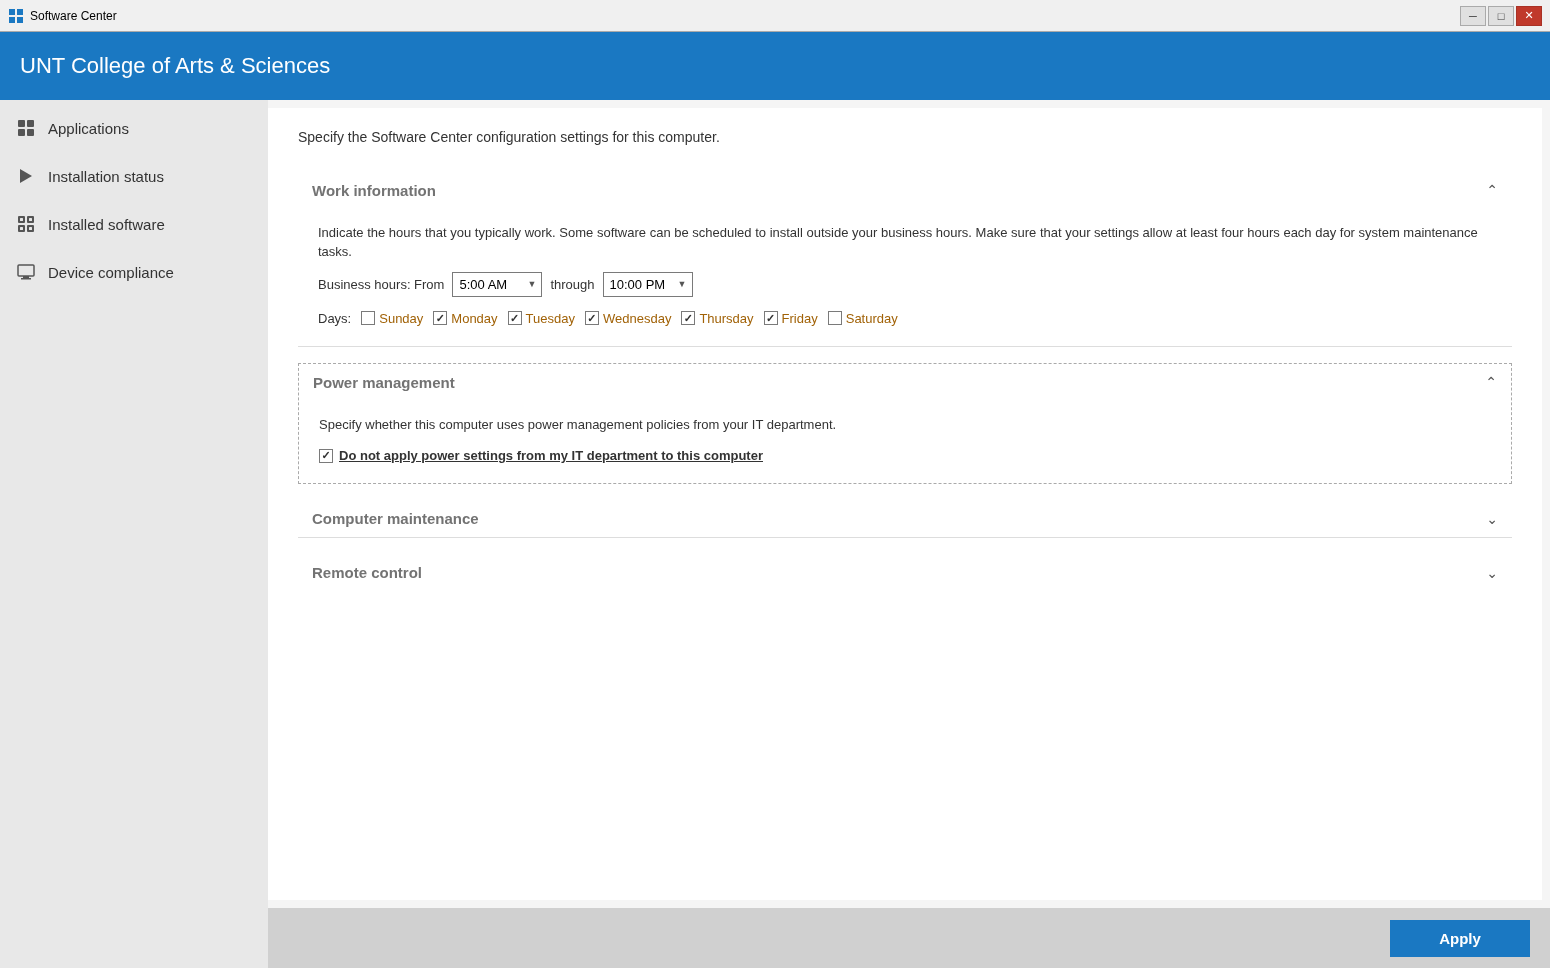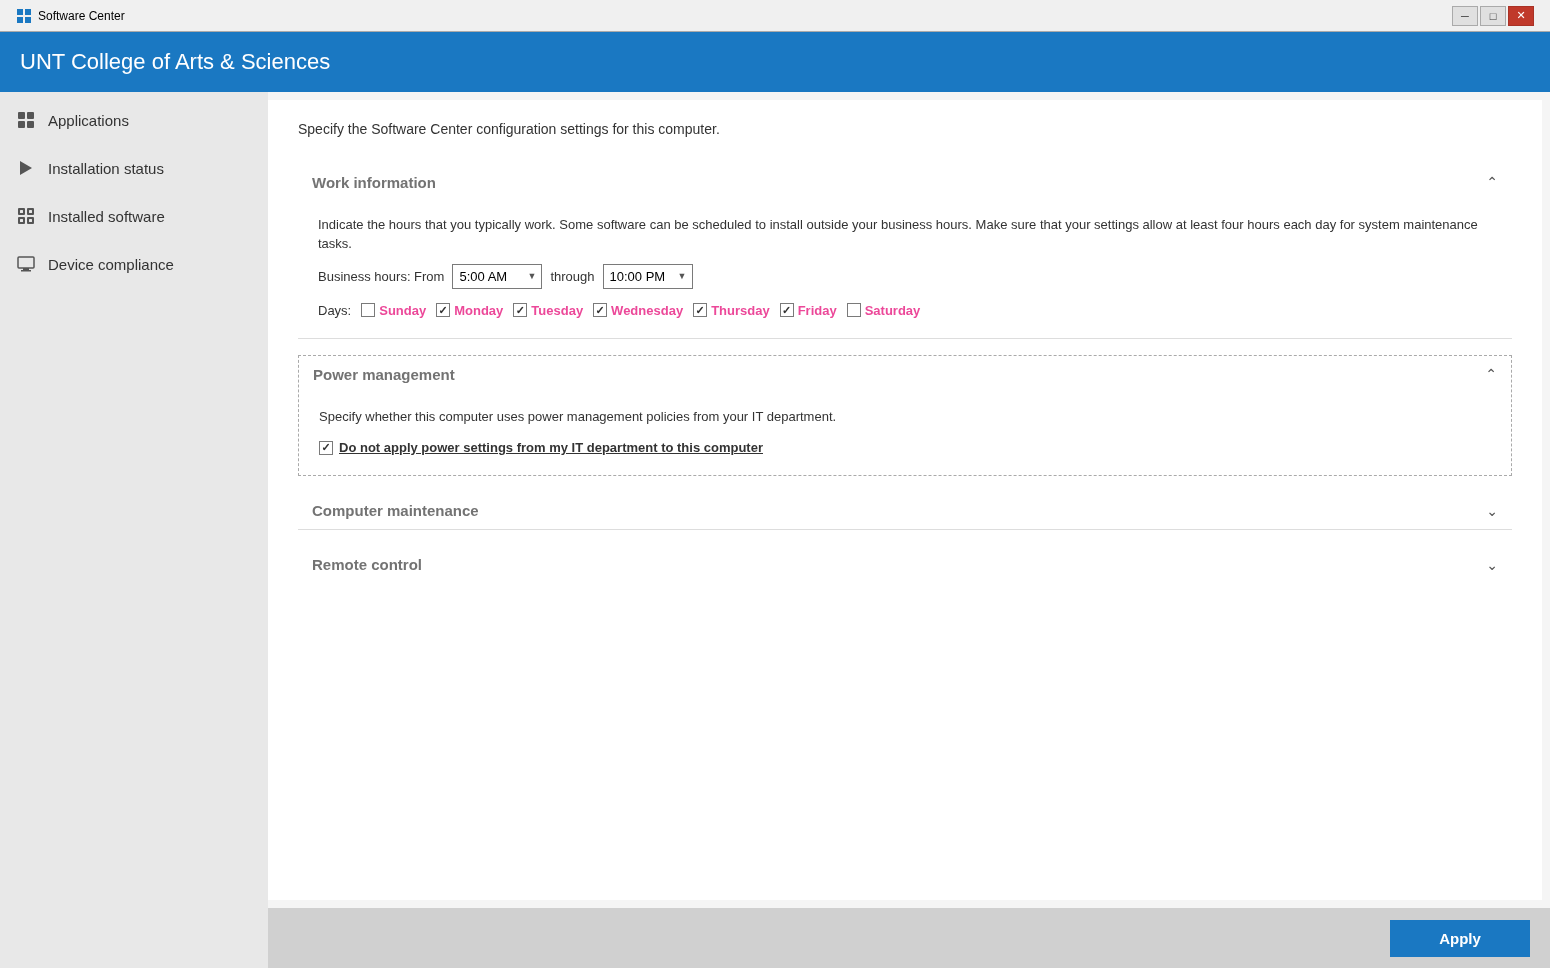--- a/index.html
+++ b/index.html
@@ -15,21 +15,21 @@
     }
 
     
     .title-bar {
       background: #f0f0f0;
       height: 32px;
       display: flex;
       align-items: center;
       justify-content: space-between;
       border-bottom: 1px solid #aaa;
-      padding: 0 16px;
+      padding: 0 8px;
       flex-shrink: 0;
     }
     .title-bar-left {
       display: flex;
       align-items: center;
       gap: 6px;
     }
     .title-bar-icon {
       width: 16px;
       height: 16px;
@@ -56,21 +56,21 @@
     }
     .title-btn.close {
       background: #c0392b;
       color: white;
       border-color: #a93226;
     }
 
     
     .header {
       background: #1a78c2;
-      height: 60px;
+      height: 68px;
       display: flex;
       align-items: center;
       padding: 0 20px;
       flex-shrink: 0;
     }
     .header-title {
       color: white;
       font-size: 22px;
       font-weight: 300;
     }
@@ -228,22 +228,21 @@
     .day-checkbox.checked {
       background: white;
     }
     .day-checkbox.checked::after {
       content: '✓';
       font-size: 11px;
       color: #333;
       font-weight: bold;
     }
     .day-label {
-      color: #ec4899;
-      font-weight: bold;
+      color: #a16207;
     }
 
     
     .power-desc {
       font-size: 13px;
       color: #333;
       margin-bottom: 14px;
       line-height: 1.5;
     }
     .power-checkbox-row {

